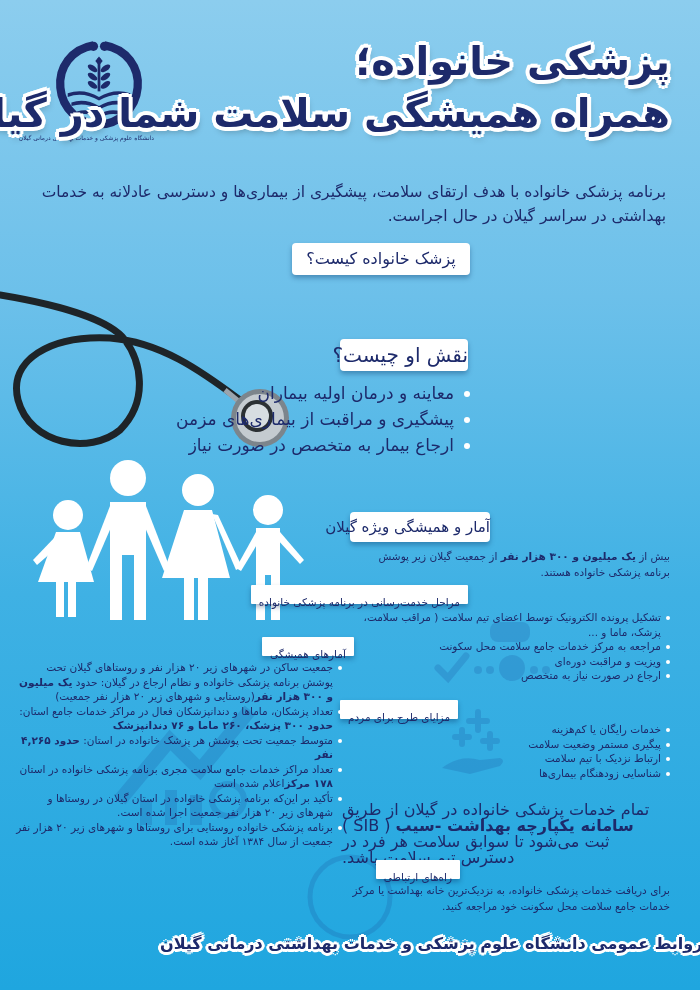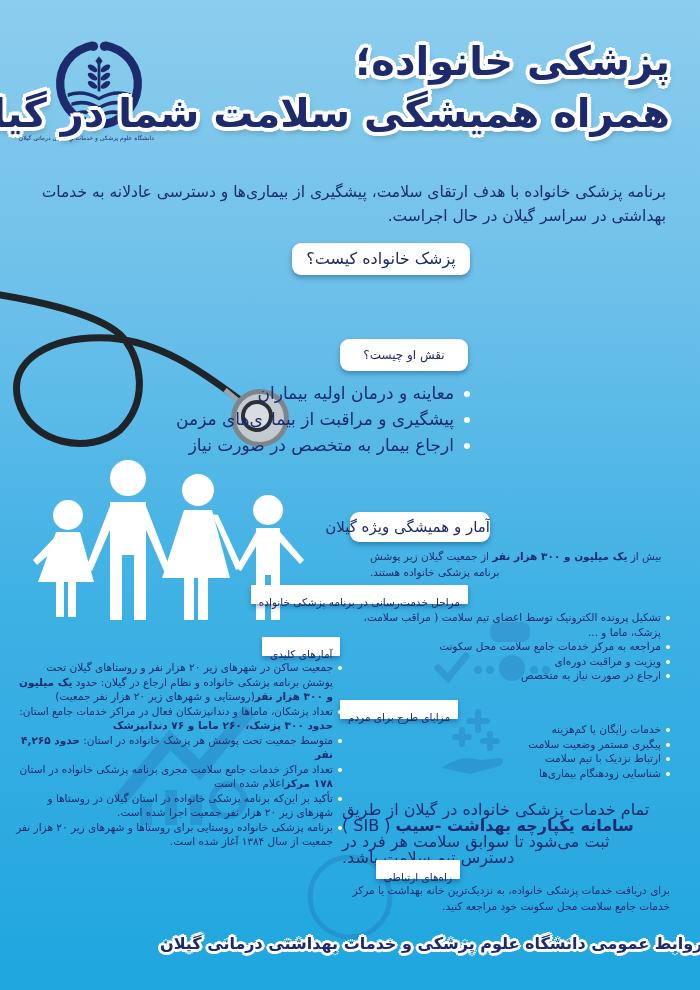--- a/index.html
+++ b/index.html
@@ -27,37 +27,37 @@
       white-space: nowrap;
     }
     .title-1 { top: 38px; font-size: 40px; }
     .title-2 { top: 90px; font-size: 40px; }
 
     .para { position: absolute; right: 34px; font-size: 15.5px; line-height: 24px; color: #1d2a6b; text-align: right; }
     .intro { top: 180px; width: 640px; }
     .def { top: 283px; width: 640px; }
 
     .pill {
-      position: absolute; background: #fff; border-radius: 9px; color: #1d2a6b;
+      position: absolute; background: #fff; border-radius: 4px; color: #1d2a6b;
       box-shadow: 0 3px 5px rgba(0,40,90,.35); white-space: nowrap; text-align: center;
     }
     .pill-who { right: 230px; top: 243px; width: 178px; height: 32px; font-size: 16px; line-height: 32px; }
-    .pill-role { right: 232px; top: 339px; width: 128px; height: 32px; font-size: 12px; line-height: 32px; }
+    .pill-role { right: 232px; top: 339px; width: 128px; height: 32px; font-size: 20px; line-height: 32px; }
     .pill-stats { right: 210px; top: 512px; width: 140px; height: 30px; font-size: 15px; line-height: 30px; }
     .pill-sm { font-size: 10.5px; height: 19px; line-height: 19px; border-radius: 1px; padding: 8px 8px; }
     .pill-steps { right: 232px; top: 585px; }
     .pill-benefits { right: 242px; top: 700px; }
     .pill-contact { right: 240px; top: 860px; }
     .pill-keystats { left: 262px; top: 637px; }
 
     .role-list { position: absolute; right: 230px; top: 380px; list-style: none; font-size: 17px; line-height: 26px; }
     .role-list li { position: relative; padding-right: 16px; white-space: nowrap; }
     .role-list li::before { content: ""; position: absolute; right: 0; top: 11px; width: 6px; height: 6px; border-radius: 50%; background: #fff; }
 
-    .gilan-desc { position: absolute; right: 30px; top: 548px; width: 300px; font-size: 10.5px; line-height: 16px; text-align: left; }
+    .gilan-desc { position: absolute; right: 30px; top: 548px; width: 300px; font-size: 10.5px; line-height: 16px; text-align: right; }
     .small-list { position: absolute; list-style: none; font-size: 10.5px; line-height: 14.5px; text-align: right; }
     .small-list li { position: relative; padding-right: 9px; }
     .small-list li::before { content: ""; position: absolute; right: 0; top: 6px; width: 4px; height: 4px; border-radius: 50%; background: #fff; }
     .steps-list { right: 30px; top: 610px; width: 320px; }
     .benefits-list { right: 30px; top: 722px; width: 240px; }
     .sib-text { position: absolute; right: 38px; top: 802px; width: 320px; font-size: 16px; line-height: 16px; text-align: left; }
     .contact-text { position: absolute; right: 30px; top: 882px; width: 320px; font-size: 10.5px; line-height: 16px; text-align: right; }
     .keystats-list { left: 14px; top: 660px; width: 328px; }
     .keystats-list li { margin-bottom: 0; }
     b { font-weight: bold; }
@@ -195,21 +195,21 @@
 
   <p class="sib-text">
     <span>تمام خدمات پزشکی خانواده در گیلان از طریق</span>
     <b>سامانه یکپارچه بهداشت -سیب</b>
     <span>( SIB ) ثبت می‌شود تا سوابق سلامت هر فرد در دسترس تیم سلامت باشد.</span>
   </p>
 
   <div class="pill pill-sm pill-contact">راه‌های ارتباطی</div>
   <p class="contact-text">برای دریافت خدمات پزشکی خانواده، به نزدیک‌ترین خانه بهداشت یا مرکز خدمات جامع سلامت محل سکونت خود مراجعه کنید.</p>
 
-  <div class="pill pill-sm pill-keystats">آمارهای کلیدی</div>
+  <div class="pill pill-sm pill-keystats">آمارهای همیشگی</div>
   <ul class="small-list keystats-list">
     <li><span>جمعیت ساکن در شهرهای زیر ۲۰ هزار نفر و روستاهای گیلان تحت پوشش برنامه پزشکی خانواده و نظام ارجاع در گیلان: حدود </span><b>یک میلیون و ۳۰۰ هزار نفر</b><span>(روستایی و شهرهای زیر ۲۰ هزار نفر جمعیت)</span></li>
     <li><span>تعداد پزشکان، ماماها و دندانپزشکان فعال در مراکز خدمات جامع استان: </span><b>حدود ۳۰۰ پزشک، ۲۶۰ ماما و ۷۶ دندانپزشک</b><span></span></li>
     <li><span>متوسط جمعیت تحت پوشش هر پزشک خانواده در استان: </span><b>حدود ۴,۲۶۵ نفر</b><span></span></li>
     <li><span>تعداد مراکز خدمات جامع سلامت مجری برنامه پزشکی خانواده در استان </span><b>۱۷۸ مرکز</b><span>اعلام شده است</span></li>
     <li><span>تأکید بر این‌که برنامه پزشکی خانواده در استان گیلان در روستاها و شهرهای زیر ۲۰ هزار نفر جمعیت اجرا شده است.</span><b></b><span></span></li>
     <li><span>برنامه پزشکی خانواده روستایی برای روستاها و شهرهای زیر ۲۰ هزار نفر جمعیت از سال ۱۳۸۴ آغاز شده است.</span><b></b><span></span></li>
   </ul>
 
   <div class="footer">روابط عمومی دانشگاه علوم پزشکی و خدمات بهداشتی درمانی گیلان</div>

